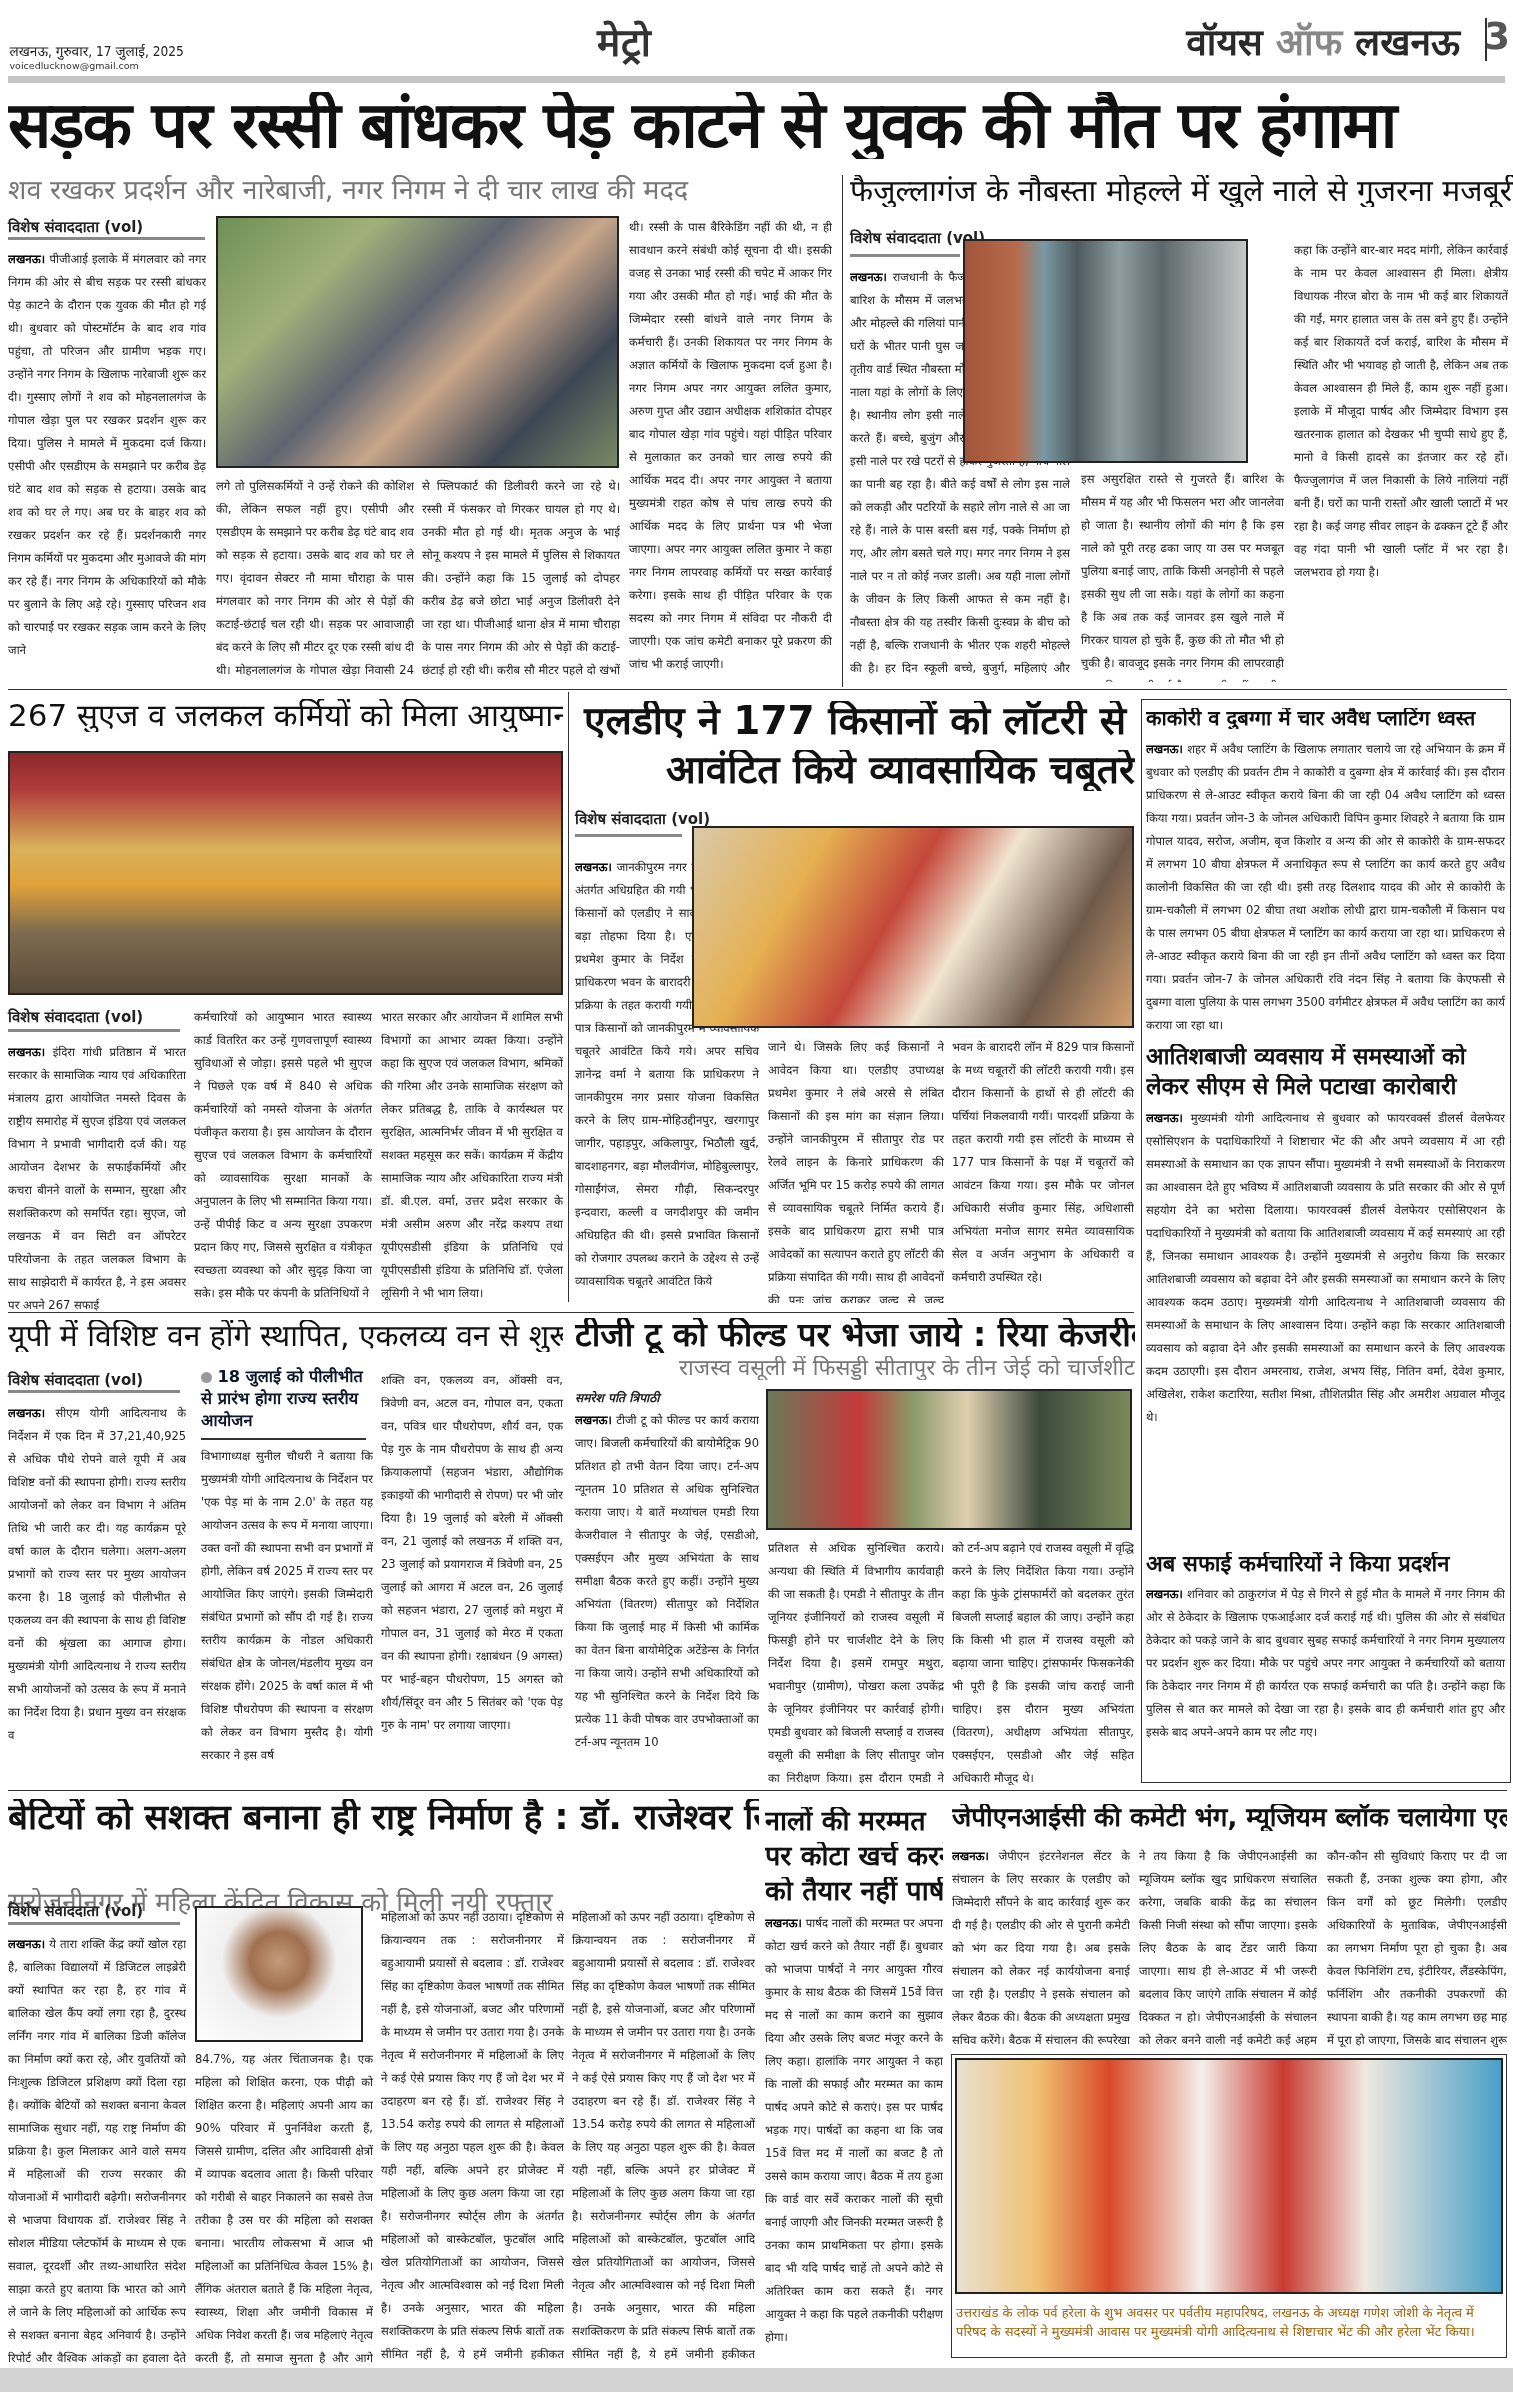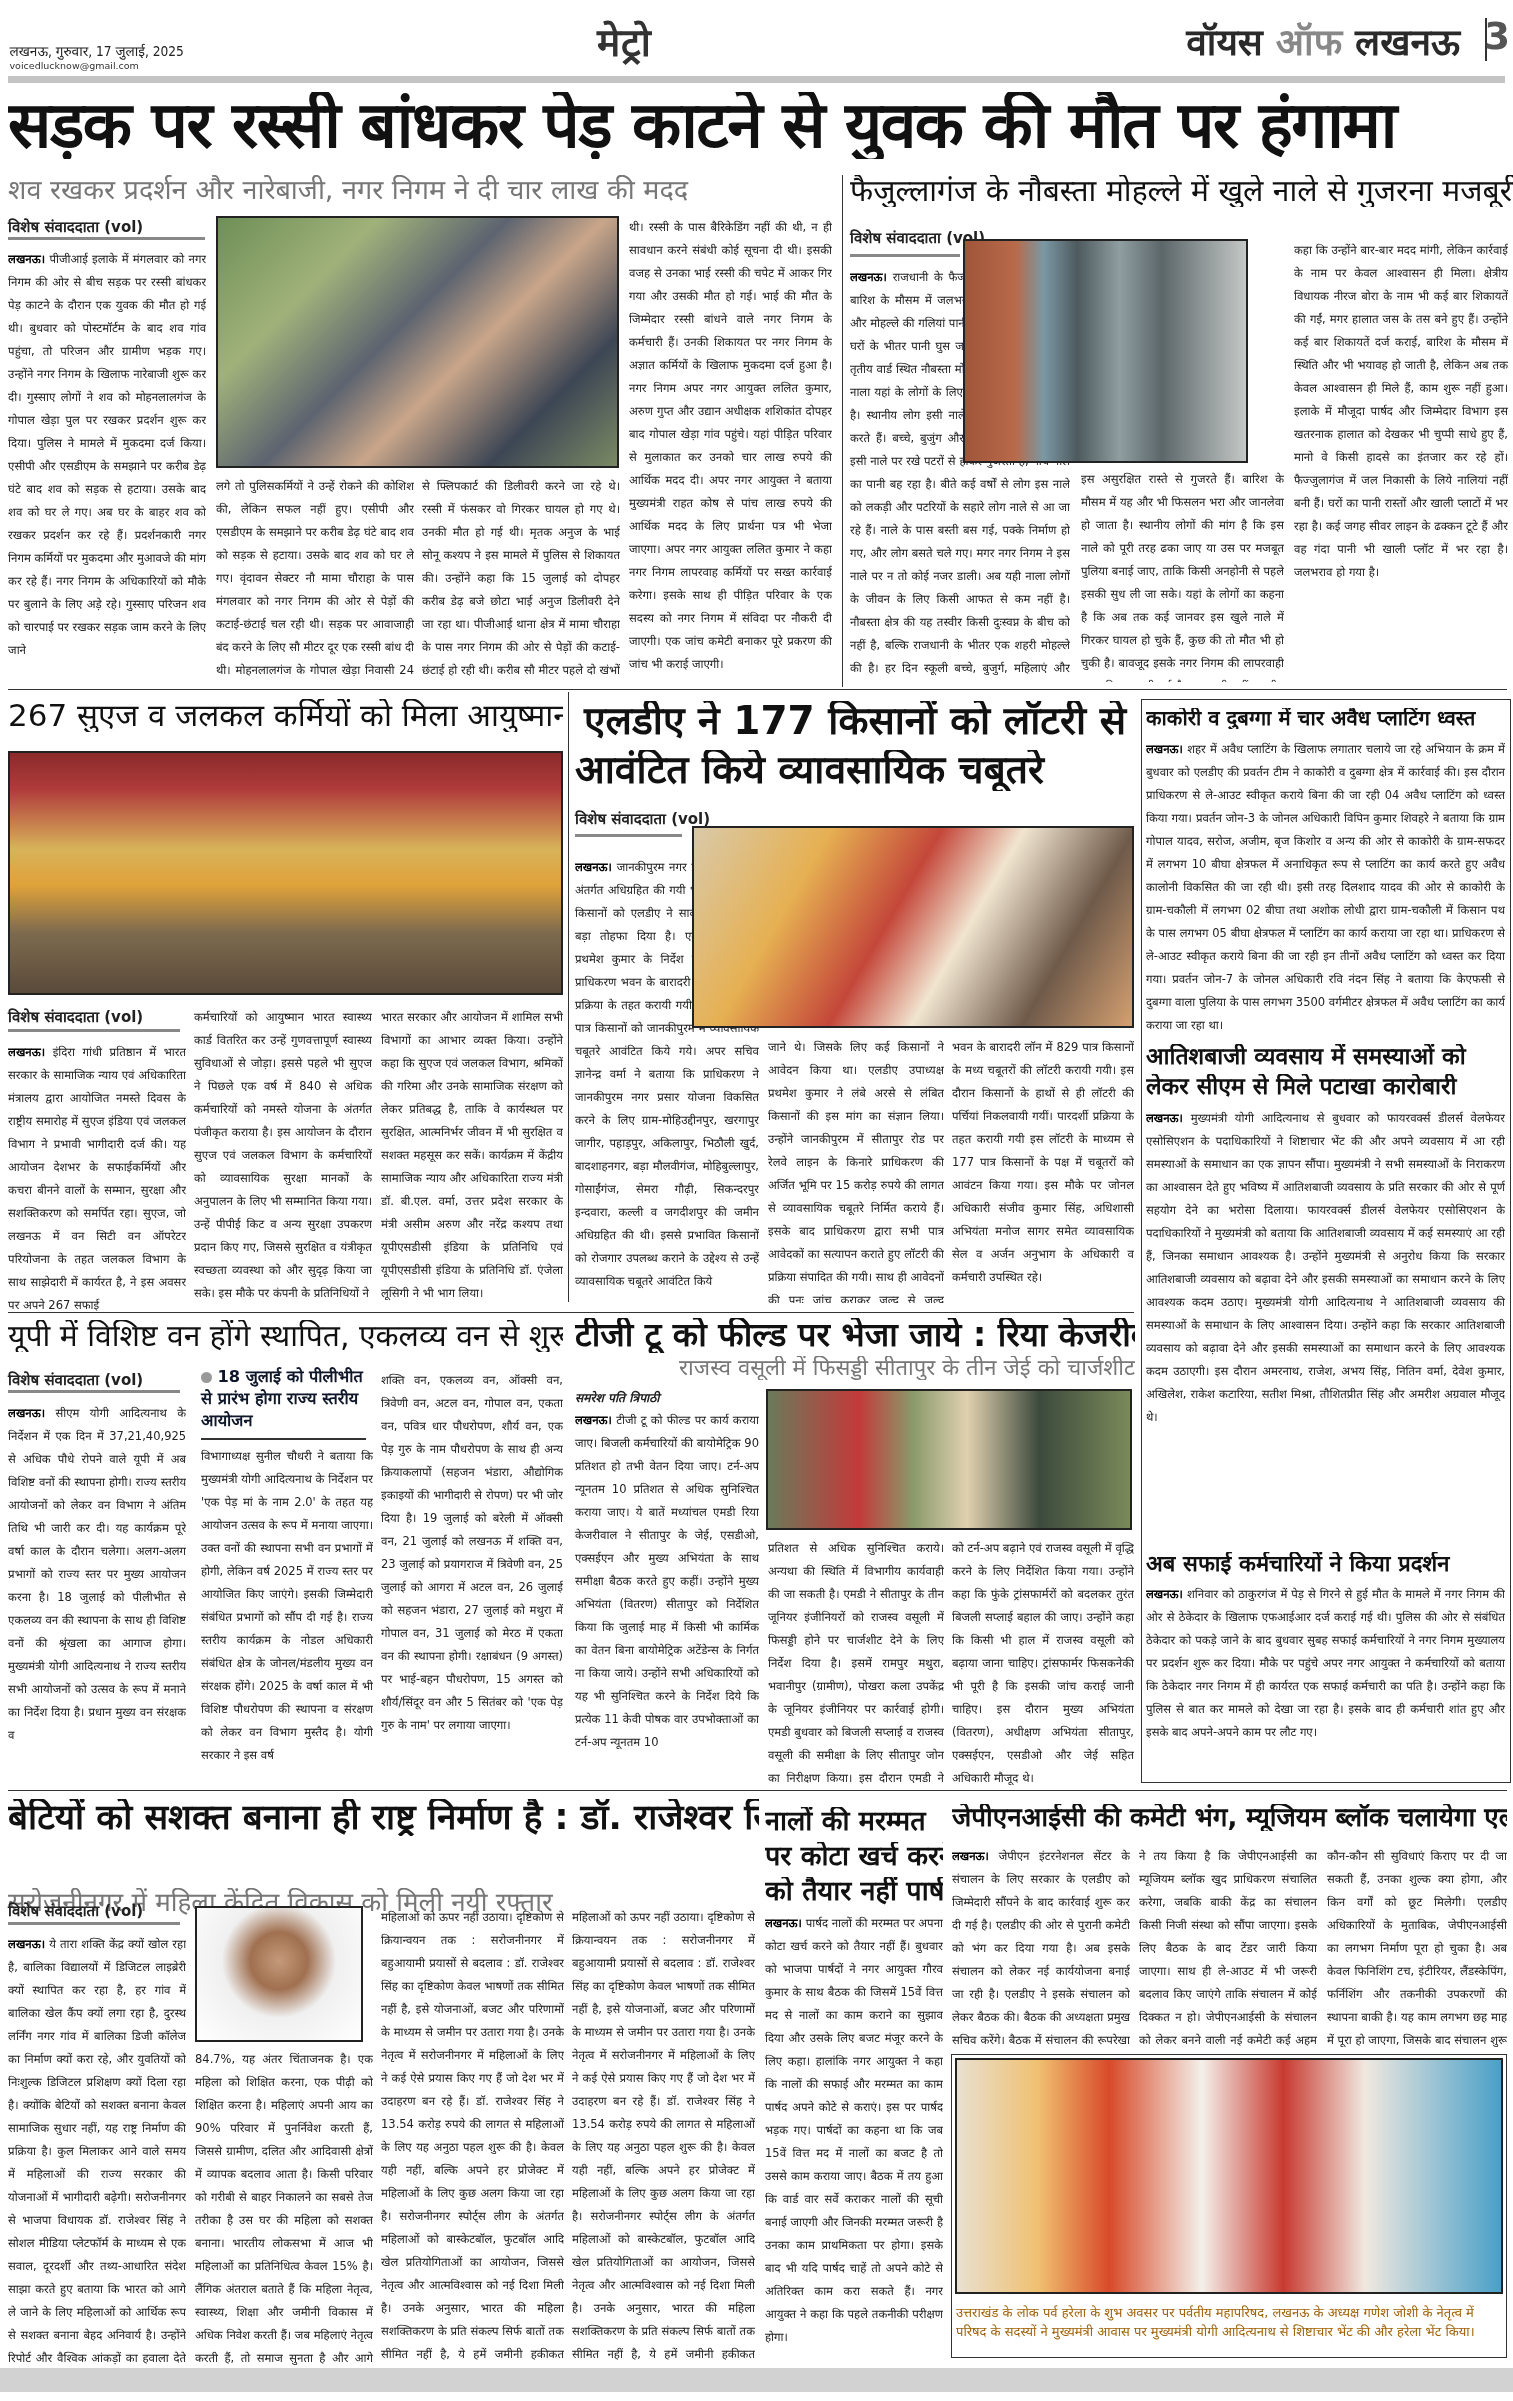--- a/index.html
+++ b/index.html
@@ -75,21 +75,21 @@
 <div class="abs byline" style="left:8.1px;top:1006px;">विशेष संवाददाता (vol)</div>
 <div class="abs byline-rule" style="left:8.1px;top:1029px;width:172px;"></div>
 <div class="abs body-col" style="left:8.1px;top:1041px;width:178px;height:271px;">
   <b>लखनऊ।</b> <span>इंदिरा गांधी प्रतिष्ठान में भारत सरकार के सामाजिक न्याय एवं अधिकारिता मंत्रालय द्वारा आयोजित नमस्ते दिवस के राष्ट्रीय समारोह में सुएज इंडिया एवं जलकल विभाग ने प्रभावी भागीदारी दर्ज की। यह आयोजन देशभर के सफाईकर्मियों और कचरा बीनने वालों के सम्मान, सुरक्षा और सशक्तिकरण को समर्पित रहा। सुएज, जो लखनऊ में वन सिटी वन ऑपरेटर परियोजना के तहत जलकल विभाग के साथ साझेदारी में कार्यरत है, ने इस अवसर पर अपने 267 सफाई</span>
 </div>
 <div class="abs body-col" style="left:194px;top:1006px;width:178px;height:306px;"><span>कर्मचारियों को आयुष्मान भारत स्वास्थ्य कार्ड वितरित कर उन्हें गुणवत्तापूर्ण स्वास्थ्य सुविधाओं से जोड़ा। इससे पहले भी सुएज ने पिछले एक वर्ष में 840 से अधिक कर्मचारियों को नमस्ते योजना के अंतर्गत पंजीकृत कराया है। इस आयोजन के दौरान सुएज एवं जलकल विभाग के कर्मचारियों को व्यावसायिक सुरक्षा मानकों के अनुपालन के लिए भी सम्मानित किया गया। उन्हें पीपीई किट व अन्य सुरक्षा उपकरण प्रदान किए गए, जिससे सुरक्षित व यंत्रीकृत स्वच्छता व्यवस्था को और सुदृढ़ किया जा सके। इस मौके पर कंपनी के प्रतिनिधियों ने</span></div>
 <div class="abs body-col" style="left:381px;top:1006px;width:182px;height:306px;"><span>भारत सरकार और आयोजन में शामिल सभी विभागों का आभार व्यक्त किया। उन्होंने कहा कि सुएज एवं जलकल विभाग, श्रमिकों की गरिमा और उनके सामाजिक संरक्षण को लेकर प्रतिबद्ध है, ताकि वे कार्यस्थल पर सुरक्षित, आत्मनिर्भर जीवन में भी सुरक्षित व सशक्त महसूस कर सकें। कार्यक्रम में केंद्रीय सामाजिक न्याय और अधिकारिता राज्य मंत्री डॉ. बी.एल. वर्मा, उत्तर प्रदेश सरकार के मंत्री असीम अरुण और नरेंद्र कश्यप तथा यूपीएसडीसी इंडिया के प्रतिनिधि एवं यूपीएसडीसी इंडिया के प्रतिनिधि डॉ. एंजेला लूसिगी ने भी भाग लिया।</span></div>
 <div class="abs vrule" style="left:568px;top:692px;height:610px;"></div>
 
 <div class="abs hl" style="left:575px;top:701px;width:560px;font-size:39px;text-align:center;">एलडीए ने 177 किसानों को लॉटरी से</div>
-<div class="abs hl" style="left:575px;top:750px;width:560px;font-size:39px;text-align:left;">आवंटित किये व्यावसायिक चबूतरे</div>
+<div class="abs hl" style="left:575px;top:750px;width:560px;font-size:39px;text-align:right;">आवंटित किये व्यावसायिक चबूतरे</div>
 <div class="abs byline" style="left:575px;top:808px;">विशेष संवाददाता (vol)</div>
 <div class="abs byline-rule" style="left:575px;top:834px;width:107px;"></div>
 <div class="abs body-col" style="left:575px;top:856px;width:184px;height:448px;">
   <b>लखनऊ।</b> <span>जानकीपुरम नगर प्रसार योजना के अंतर्गत अधिग्रहित की गयी भूमि के प्रभावति किसानों को एलडीए ने सावन के मौके पर बड़ा तोहफा दिया है। एलडीए उपाध्यक्ष प्रथमेश कुमार के निर्देश पर बुधवार को प्राधिकरण भवन के बारादरी लॉन में पारदर्शी प्रक्रिया के तहत करायी गयी लॉटरी में 177 पात्र किसानों को जानकीपुरम में व्यावसायिक चबूतरे आवंटित किये गये। अपर सचिव ज्ञानेन्द्र वर्मा ने बताया कि प्राधिकरण ने जानकीपुरम नगर प्रसार योजना विकसित करने के लिए ग्राम-मोहिउद्दीनपुर, खरगापुर जागीर, पहाड़पुर, अकिलापुर, भिठौली खुर्द, बादशाहनगर, बड़ा मौलवीगंज, मोहिबुल्लापुर, गोसाईंगंज, सेमरा गौढ़ी, सिकन्दरपुर इन्दवारा, कल्ली व जगदीशपुर की जमीन अधिग्रहित की थी। इससे प्रभावित किसानों को रोजगार उपलब्ध कराने के उद्देश्य से उन्हें व्यावसायिक चबूतरे आवंटित किये</span>
 </div>
 <div class="abs photo" style="left:692px;top:826px;width:442px;height:202px;background:linear-gradient(120deg,#d9c9a8 0%,#e6b052 25%,#c4473a 45%,#f1e5d0 60%,#6f5a4a 80%,#d4a070 100%);"></div>
 <div class="abs body-col" style="left:768px;top:1036px;width:176px;height:267px;"><span>जाने थे। जिसके लिए कई किसानों ने आवेदन किया था। एलडीए उपाध्यक्ष प्रथमेश कुमार ने लंबे अरसे से लंबित किसानों की इस मांग का संज्ञान लिया। उन्होंने जानकीपुरम में सीतापुर रोड पर रेलवे लाइन के किनारे प्राधिकरण की अर्जित भूमि पर 15 करोड़ रुपये की लागत से व्यावसायिक चबूतरे निर्मित कराये हैं। इसके बाद प्राधिकरण द्वारा सभी पात्र आवेदकों का सत्यापन कराते हुए लॉटरी की प्रक्रिया संपादित की गयी। साथ ही आवेदनों की पुनः जांच कराकर जल्द से जल्द चबूतरों की लॉटरी कराने के निर्देश दिये। जिसके अनुपालन में बुधवार को बारादरी</span></div>
 <div class="abs body-col" style="left:952px;top:1036px;width:182px;height:267px;"><span>भवन के बारादरी लॉन में 829 पात्र किसानों के मध्य चबूतरों की लॉटरी करायी गयी। इस दौरान किसानों के हाथों से ही लॉटरी की पर्चियां निकलवायी गयीं। पारदर्शी प्रक्रिया के तहत करायी गयी इस लॉटरी के माध्यम से 177 पात्र किसानों के पक्ष में चबूतरों को आवंटन किया गया। इस मौके पर जोनल अधिकारी संजीव कुमार सिंह, अधिशासी अभियंता मनोज सागर समेत व्यावसायिक सेल व अर्जन अनुभाग के अधिकारी व कर्मचारी उपस्थित रहे।</span></div>
 
 <div class="abs box" style="left:1141px;top:699px;width:370px;height:1084px;"></div>

